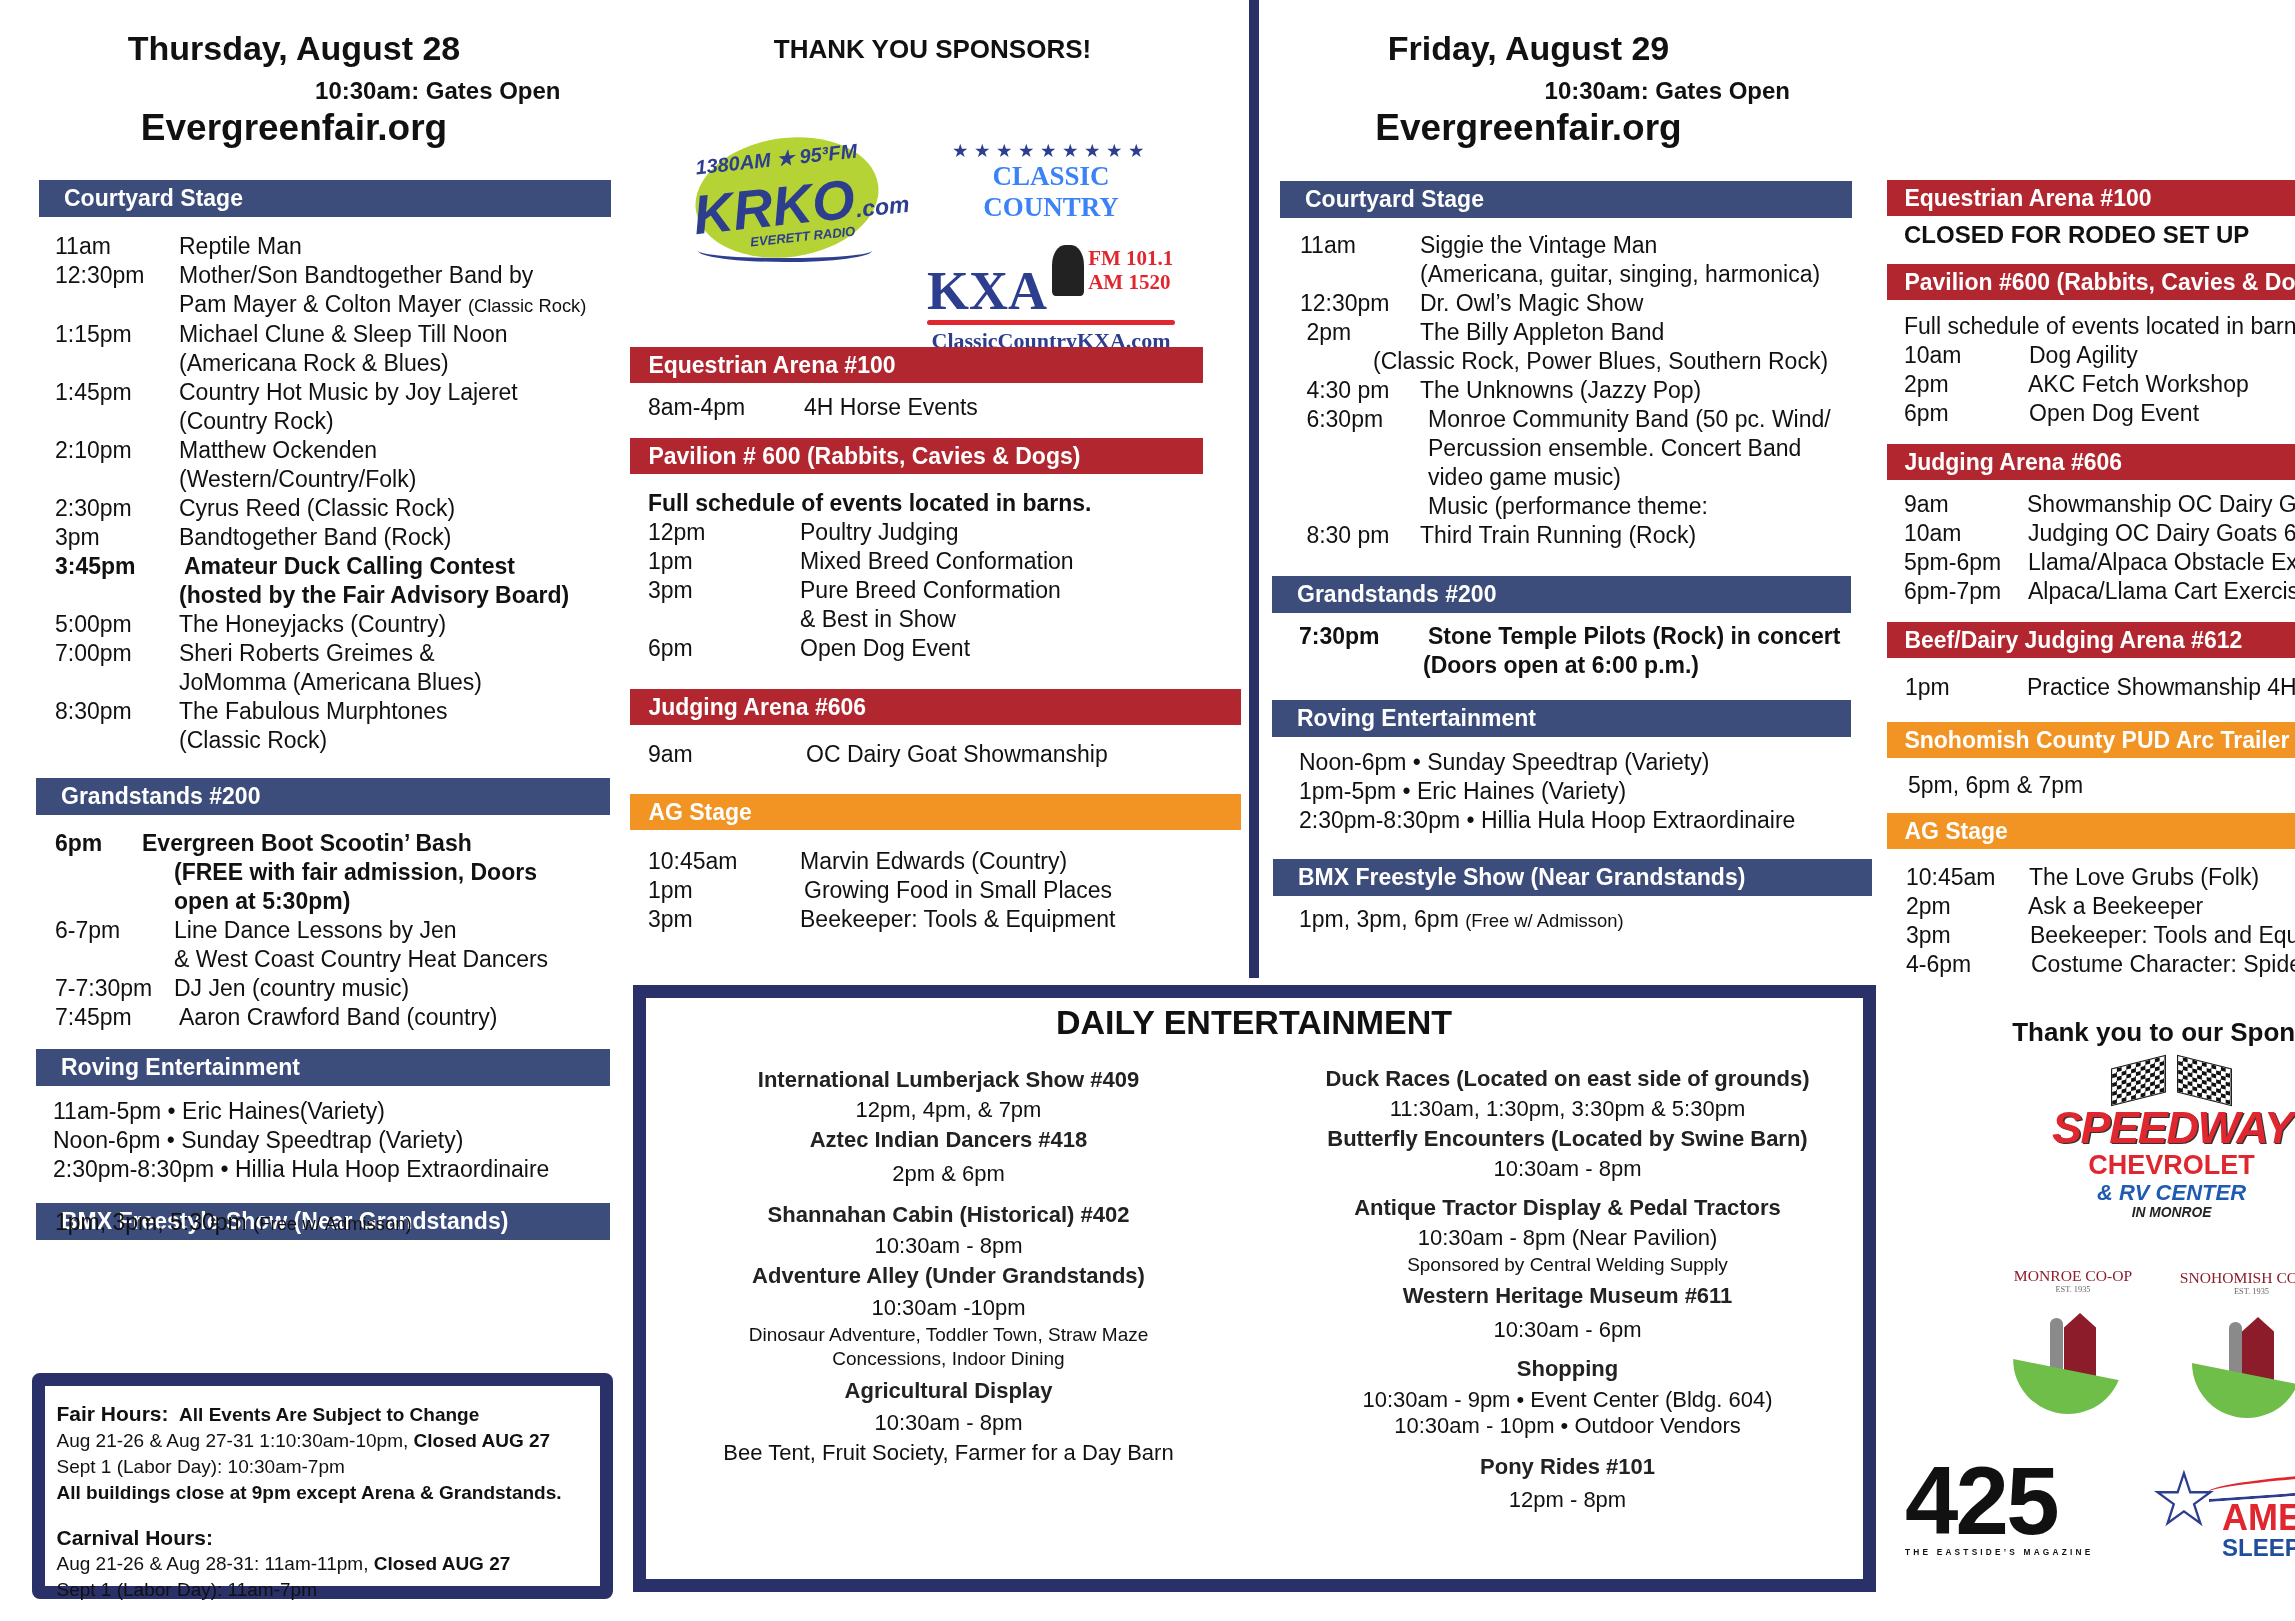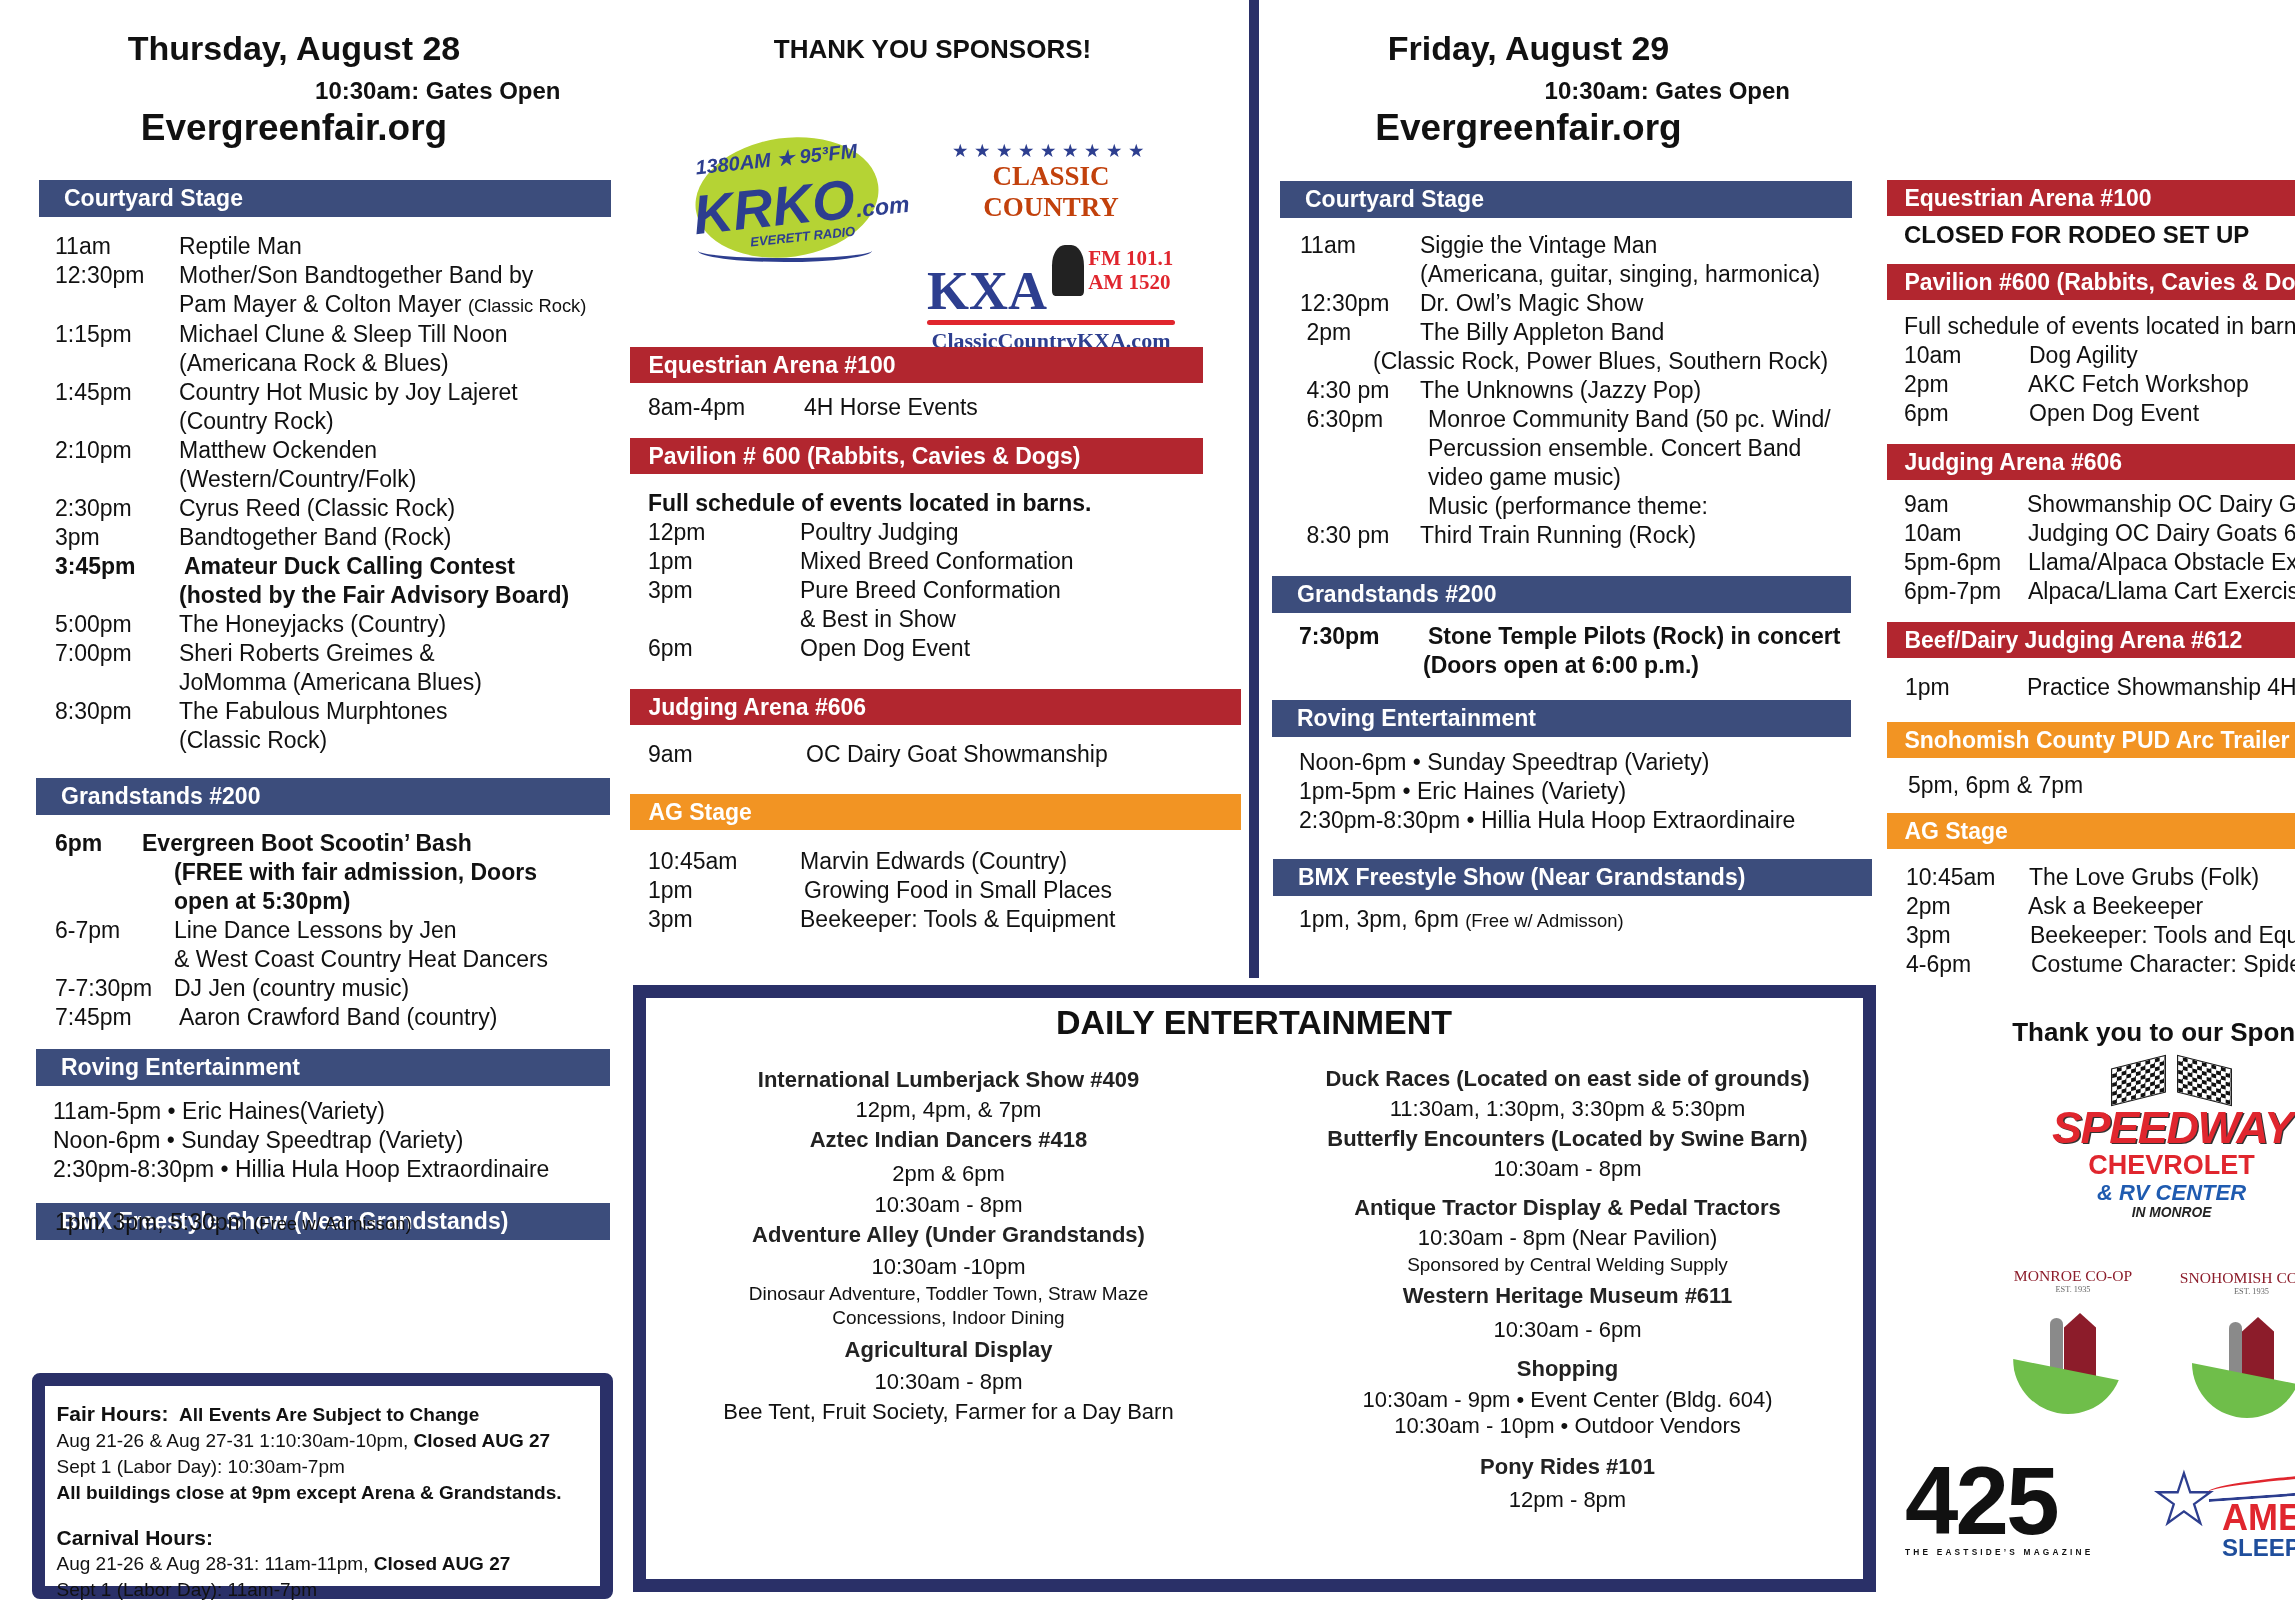--- a/index.html
+++ b/index.html
@@ -169,21 +169,21 @@
 <div class="abs" style="left:686px;top:133px;width:197px;height:133px;">
   <div style="position:absolute;left:9.2px;top:4.6px;width:184px;height:119px;border-radius:50%;background:#b5d334;transform:rotate(-8deg);"></div>
   <div style="position:absolute;left:11.5px;top:107px;width:174px;height:18.4px;border-bottom:4.6px solid #2d3e8f;border-radius:0 0 50% 50%;"></div>
   <div class="logo-text" style="position:absolute;left:9.2px;top:13.8px;color:#2d3e8f;font-size:20px;font-style:italic;transform:rotate(-6deg);">1380AM ★ 95³FM</div>
   <div class="logo-text" style="position:absolute;left:6.9px;top:39px;color:#2d3e8f;font-size:55px;font-style:italic;transform:rotate(-6deg);"><span>KRKO</span><span style="font-size:23px">.com</span></div>
   <div class="logo-text" style="position:absolute;left:64px;top:96px;color:#2d3e8f;font-size:13px;font-style:italic;transform:rotate(-6deg);">EVERETT RADIO</div>
 </div>
 
 <div class="abs" style="left:927px;top:140px;width:248px;height:133px;">
   <div style="color:#2d3e8f;font-size:18.4px;letter-spacing:5.5px;text-align:center;">★★★★★★★★★</div>
-  <div class="logo-text" style="color:#c2410c;font-size:27px;font-family:'Liberation Serif',serif;text-align:center;margin-top:-0.9px;">CLASSIC COUNTRY</div>
+  <div class="logo-text" style="color:#3b82f6;font-size:27px;font-family:'Liberation Serif',serif;text-align:center;margin-top:-0.9px;">CLASSIC COUNTRY</div>
   <div style="display:flex;align-items:center;">
     <div class="logo-text" style="color:#2d3e8f;font-size:54px;font-family:'Liberation Serif',serif;line-height:51px;margin-top:43px;">KXA</div>
     <div style="width:32px;height:51px;background:#222;border-radius:40% 40% 10% 10%;margin:0 4.6px;"></div>
     <div style="font-family:'Liberation Serif',serif;font-weight:bold;font-size:21px;line-height:24px;">
       <div style="color:#e0262e">FM 101.1</div>
       <div style="color:#e0262e">AM 1520</div>
     </div>
   </div>
   <div style="height:5.5px;background:#e0262e;border-radius:2.8px;margin:2.8px 0;"></div>
   <div style="color:#2d3e8f;font-family:'Liberation Serif',serif;font-weight:bold;font-size:22px;text-align:center;">ClassicCountryKXA.com</div>
@@ -249,20 +249,21 @@
 <div class="abs vdiv" style="left:1249px;top:0;width:10px;height:978px;"></div>
 
 <div class="abs box" style="left:633px;top:985px;width:1243px;height:607px;"></div>
 <div class="abs b" style="left:634px;top:1003px;width:1240px;text-align:center;font-size:34px;">DAILY ENTERTAINMENT</div>
 
 <div class="de-col" style="left:657px;top:1065px;width:583px;">
   <div class="h">International Lumberjack Show #409</div>
   <div>12pm, 4pm, &amp; 7pm</div>
   <div class="h">Aztec Indian Dancers #418</div>
   <div style="margin-top:3.7px">2pm &amp; 6pm</div>
+  <div class="h" style="margin-top:11px">Shannahan Cabin (Historical) #402</div>
   <div style="margin-top:1.8px">10:30am - 8pm</div>
   <div class="h">Adventure Alley (Under Grandstands)</div>
   <div style="margin-top:1.8px">10:30am -10pm</div>
   <div class="s">Dinosaur Adventure, Toddler Town, Straw Maze</div>
   <div class="s">Concessions, Indoor Dining</div>
   <div class="h" style="margin-top:4.6px">Agricultural Display</div>
   <div style="margin-top:1.8px">10:30am - 8pm</div>
   <div>Bee Tent, Fruit Society, Farmer for a Day Barn</div>
 </div>
 

